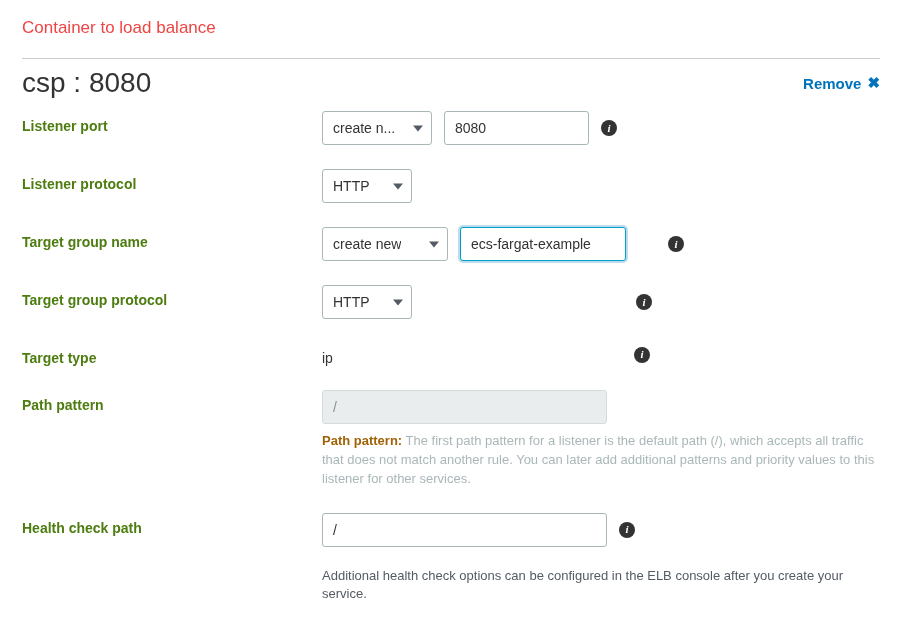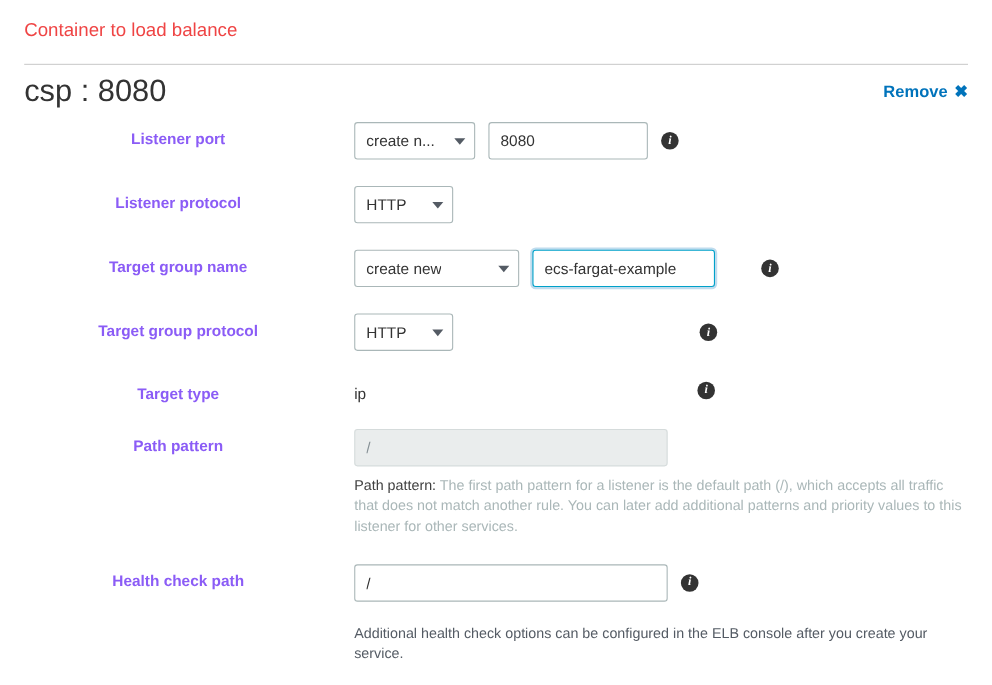--- a/index.html
+++ b/index.html
@@ -46,26 +46,26 @@
     font-weight: 700;
   }
   .form-row {
     display: flex;
     align-items: flex-start;
     margin-bottom: 24px;
   }
   .form-label {
     width: 300px;
     min-width: 300px;
-    text-align: center;
+    text-align: left;
     padding-right: 20px;
     padding-top: 7px;
     font-weight: 700;
     font-size: 14px;
-    color: #8b5cf6;
+    color: #4d7c0f;
   }
   .form-controls {
     flex: 1;
     display: flex;
     align-items: center;
     gap: 12px;
     flex-wrap: wrap;
   }
   .form-controls-col {
     flex: 1;
@@ -91,21 +91,21 @@
     color: #333;
     text-align: center;
   }
   .select-wrap .sel-text {
     white-space: nowrap;
     overflow: hidden;
     text-overflow: ellipsis;
   }
   .select-wrap.small { width: 110px; }
   .select-wrap.med   { width: 90px; }
-  .select-wrap.wide  { width: 150px; }
+  .select-wrap.wide  { width: 126px; }
   .caret {
     position: absolute;
     right: 8px;
     top: 50%;
     transform: translateY(-40%);
     width: 0; height: 0;
     border-left: 5px solid transparent;
     border-right: 5px solid transparent;
     border-top: 6px solid #545b64;
   }
@@ -157,22 +157,22 @@
     color: #333;
   }
   .help-text {
     margin-top: 8px;
     font-size: 13px;
     color: #aab7b8;
     line-height: 1.45;
     max-width: 560px;
   }
   .help-text .bold {
-    font-weight: 400;
-    color: #404040;
+    font-weight: 700;
+    color: #a16207;
   }
   .help-text-dark {
     margin-top: 20px;
     font-size: 13px;
     color: #545b64;
     line-height: 1.45;
     max-width: 560px;
   }
 </style>
 </head>

